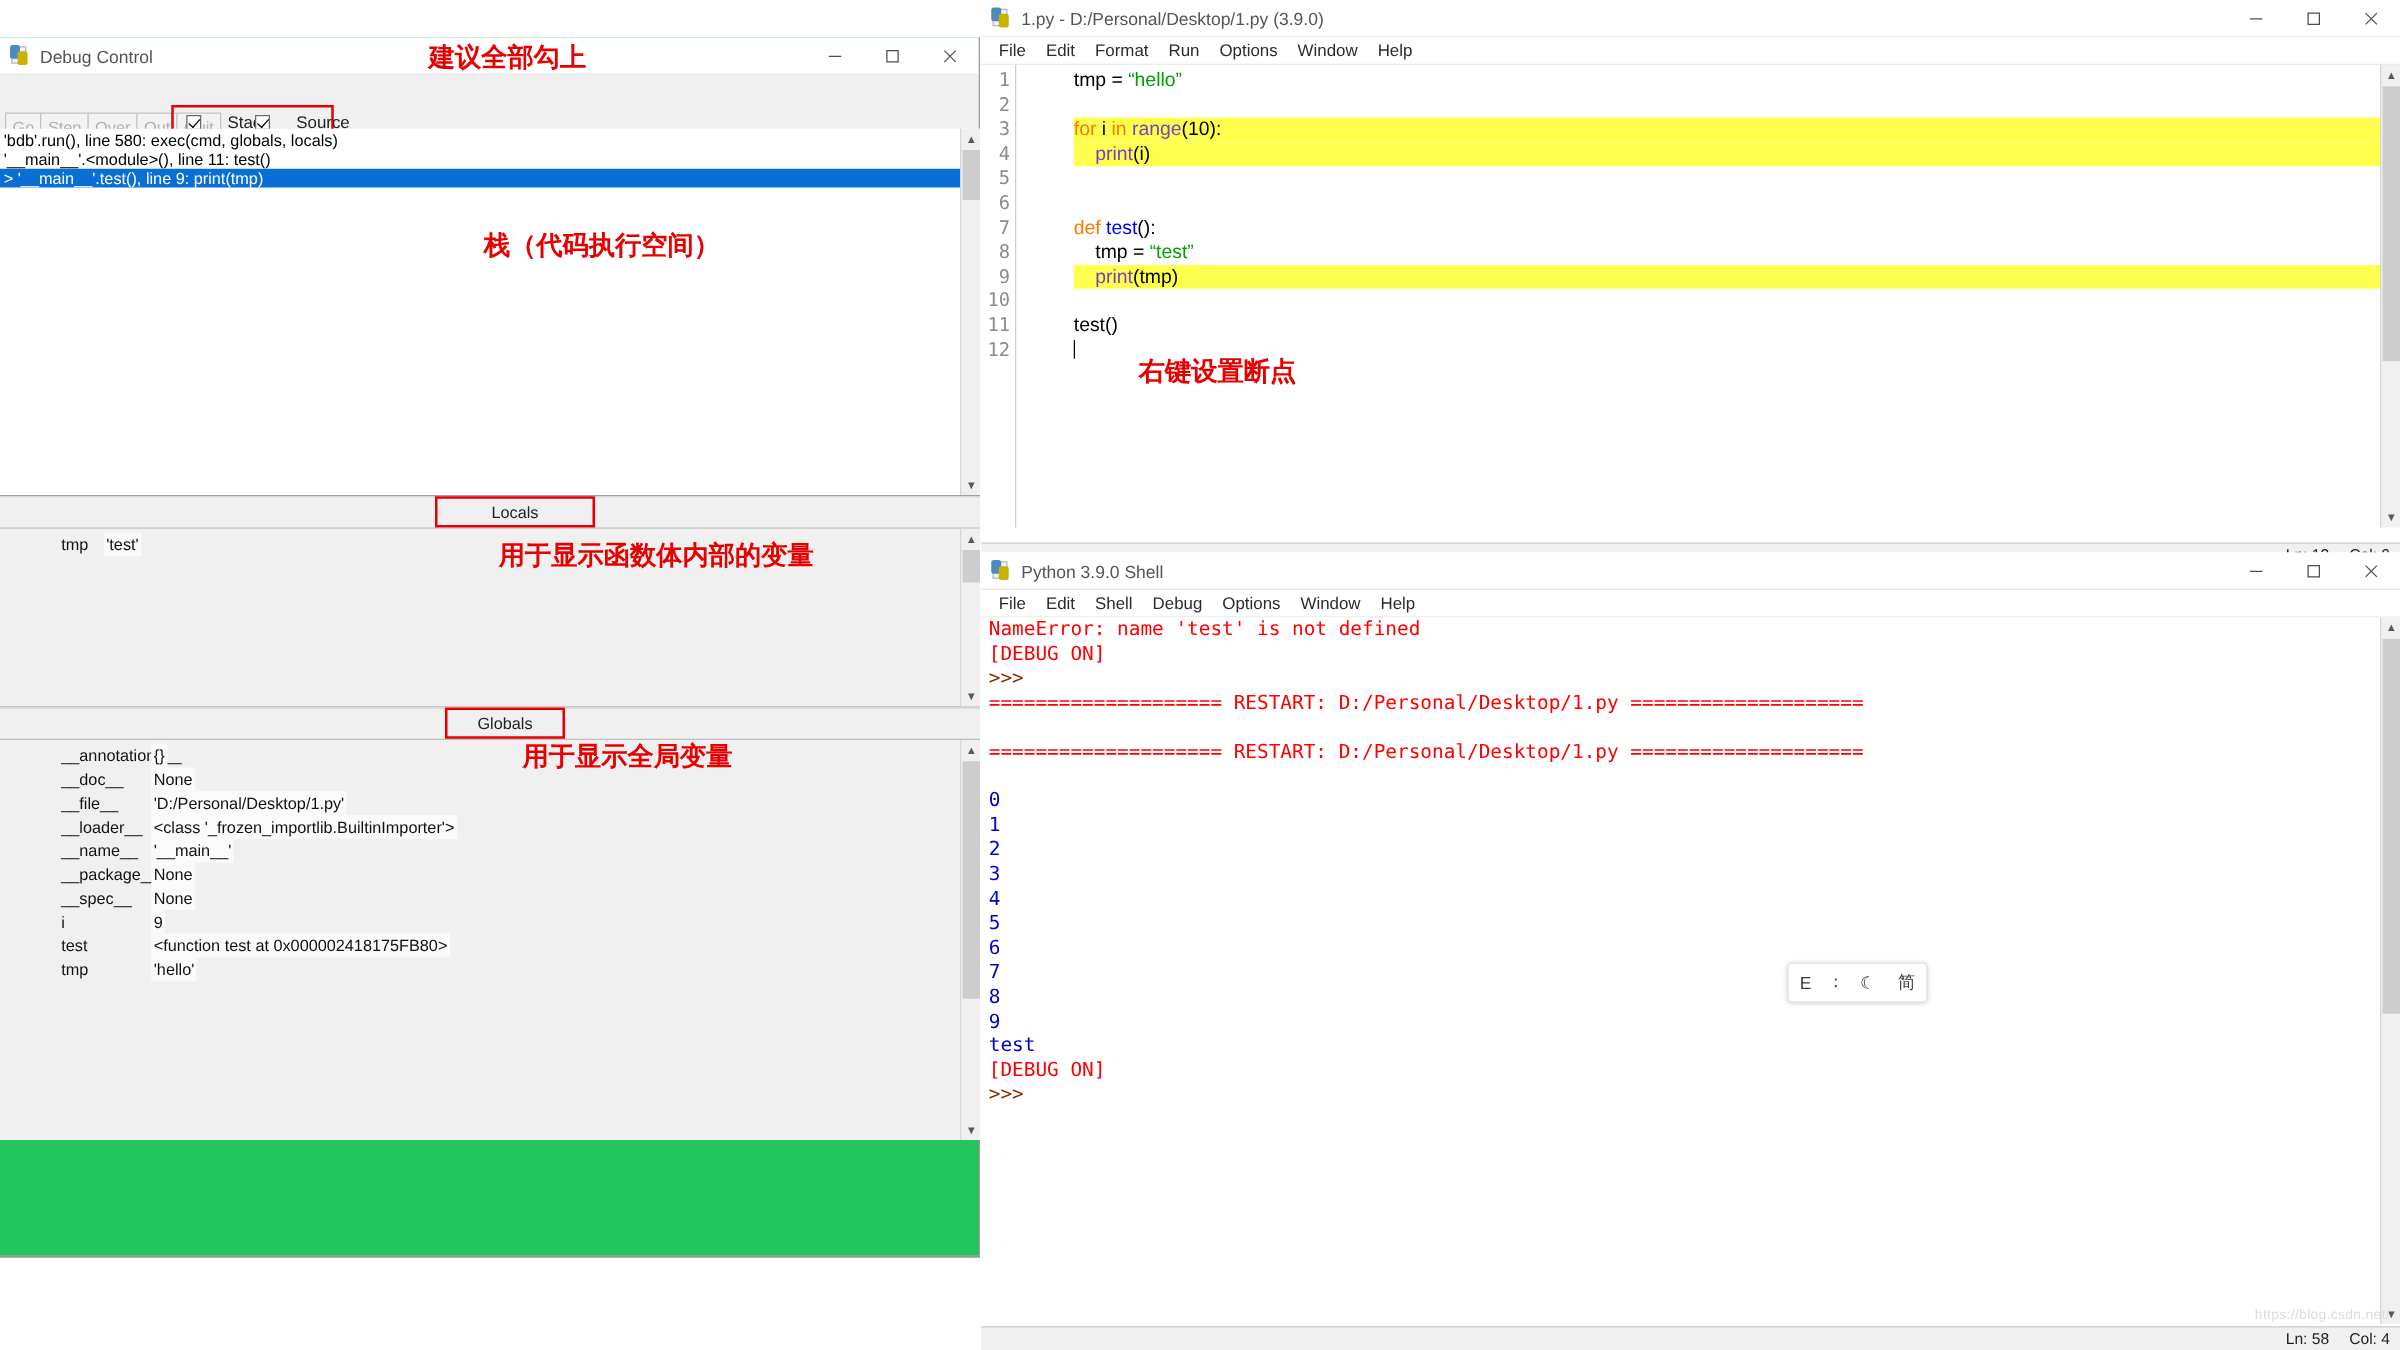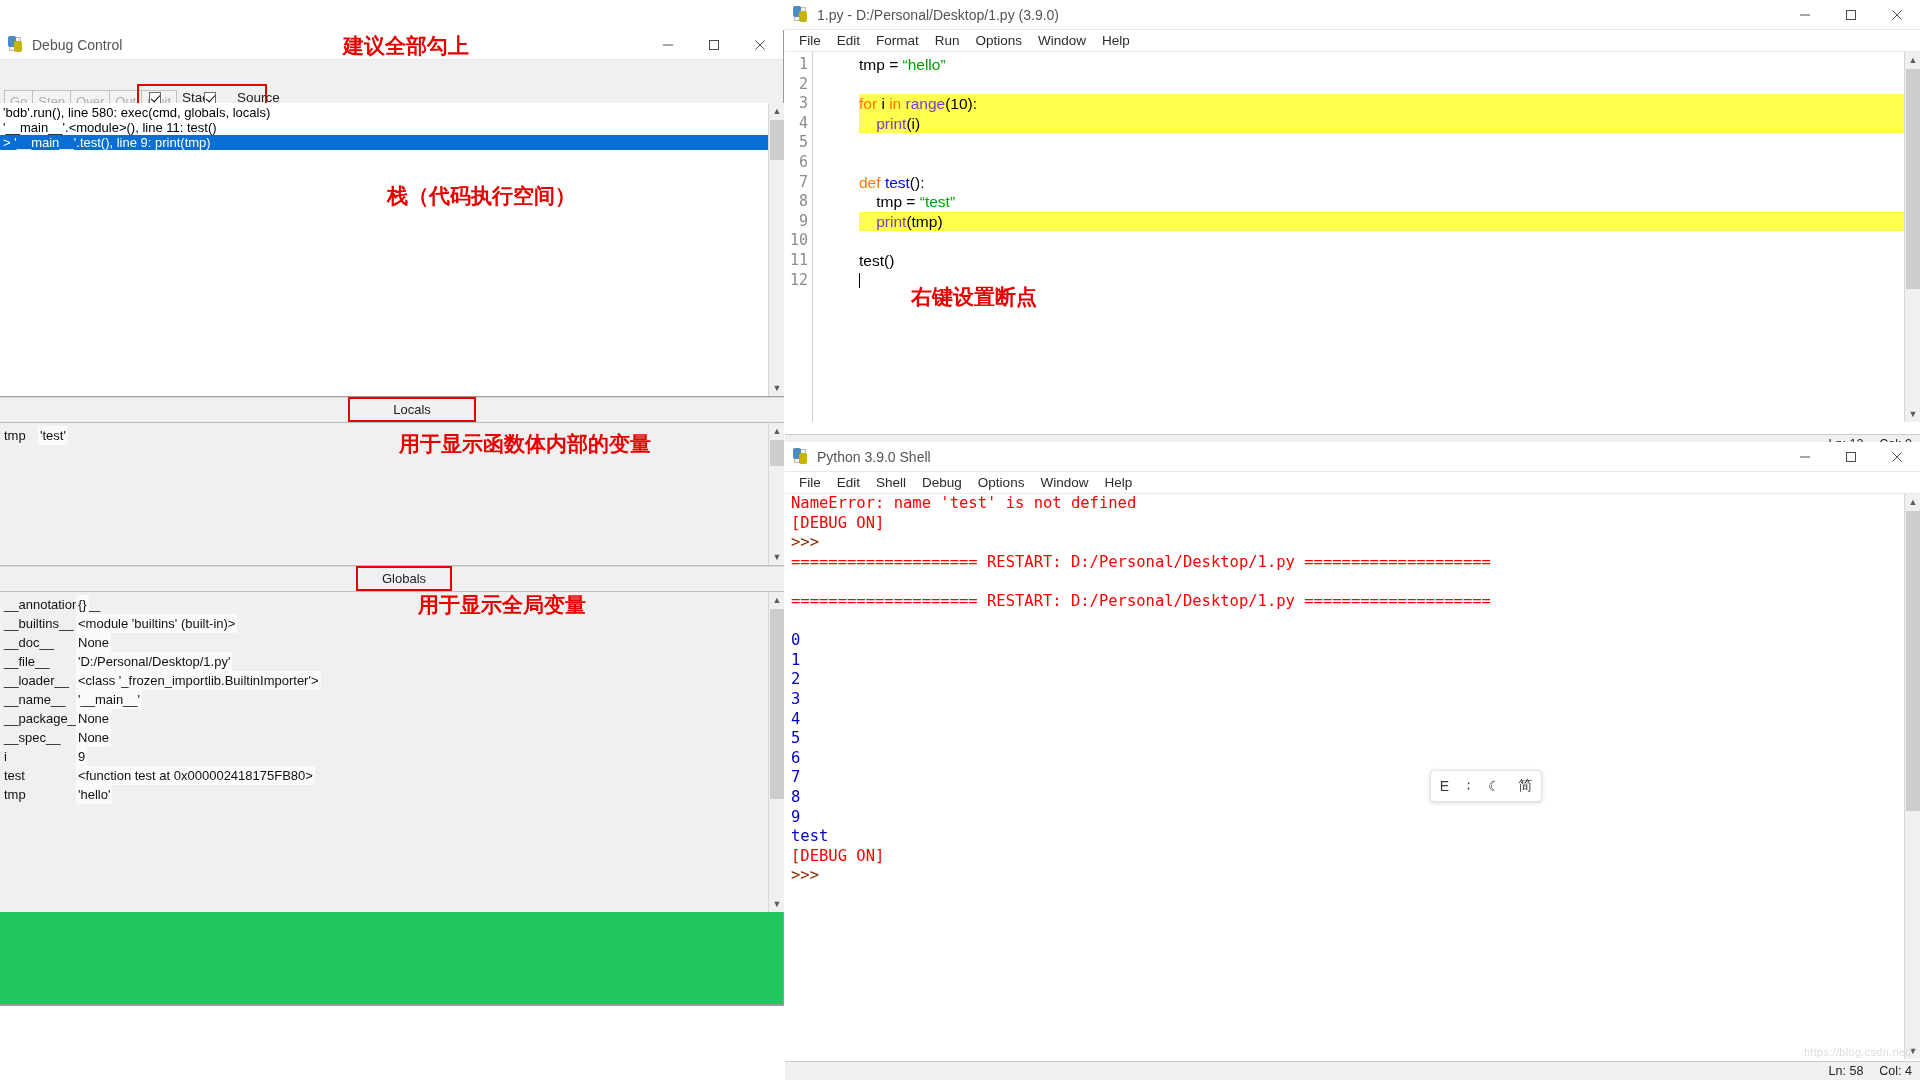--- a/index.html
+++ b/index.html
@@ -118,21 +118,21 @@
     border: 2px solid #e60000; background:#f0f0f0;
     font-size: 13px; color:#222; text-align:center;
   }
 
   #locals-bar { top: 367px; }
   #locals-label { left: 348px; width: 128px; }
   #locals-pane {
     position:absolute; left:0; top:393px; width:784px; height:143px;
     background:#f0f0f0; border-bottom:1px solid #bdbdbd;
   }
-  .varrow { display:flex; font-size:13px; color:#111; line-height:19px; height:19px; }
+  .varrow { display:flex; font-size:13px; color:#111; line-height:19px; height:19px;padding-left:45px; }
   .varname { width: 76px; padding-left:4px; white-space:nowrap; }
   .varval  { background:#fafafa; padding: 0 2px; white-space:nowrap; }
 
   #globals-bar { top: 536px; }
   #globals-label { left: 356px; width: 96px; }
   #globals-pane {
     position:absolute; left:0; top:562px; width:784px; height:320px;
     background:#f0f0f0;
   }
 
@@ -310,24 +310,20 @@
     </div>
 
     <div class="section-bar" id="globals-bar">
       <div class="section-label" id="globals-label">Globals</div>
     </div>
     <div id="globals-pane">
       <div id="globals-list" style="padding-top:3px;">
           <div class="varrow">
             <span class="varname" style="width: 76px;">__annotations__</span>
             <span class="varval">{}</span>
-          </div>
-          <div class="varrow">
-            <span class="varname" style="width: 76px;">__builtins__</span>
-            <span class="varval">&lt;module 'builtins' (built-in)&gt;</span>
           </div>
           <div class="varrow">
             <span class="varname" style="width: 76px;">__doc__</span>
             <span class="varval">None</span>
           </div>
           <div class="varrow">
             <span class="varname" style="width: 76px;">__file__</span>
             <span class="varval">'D:/Personal/Desktop/1.py'</span>
           </div>
           <div class="varrow">

